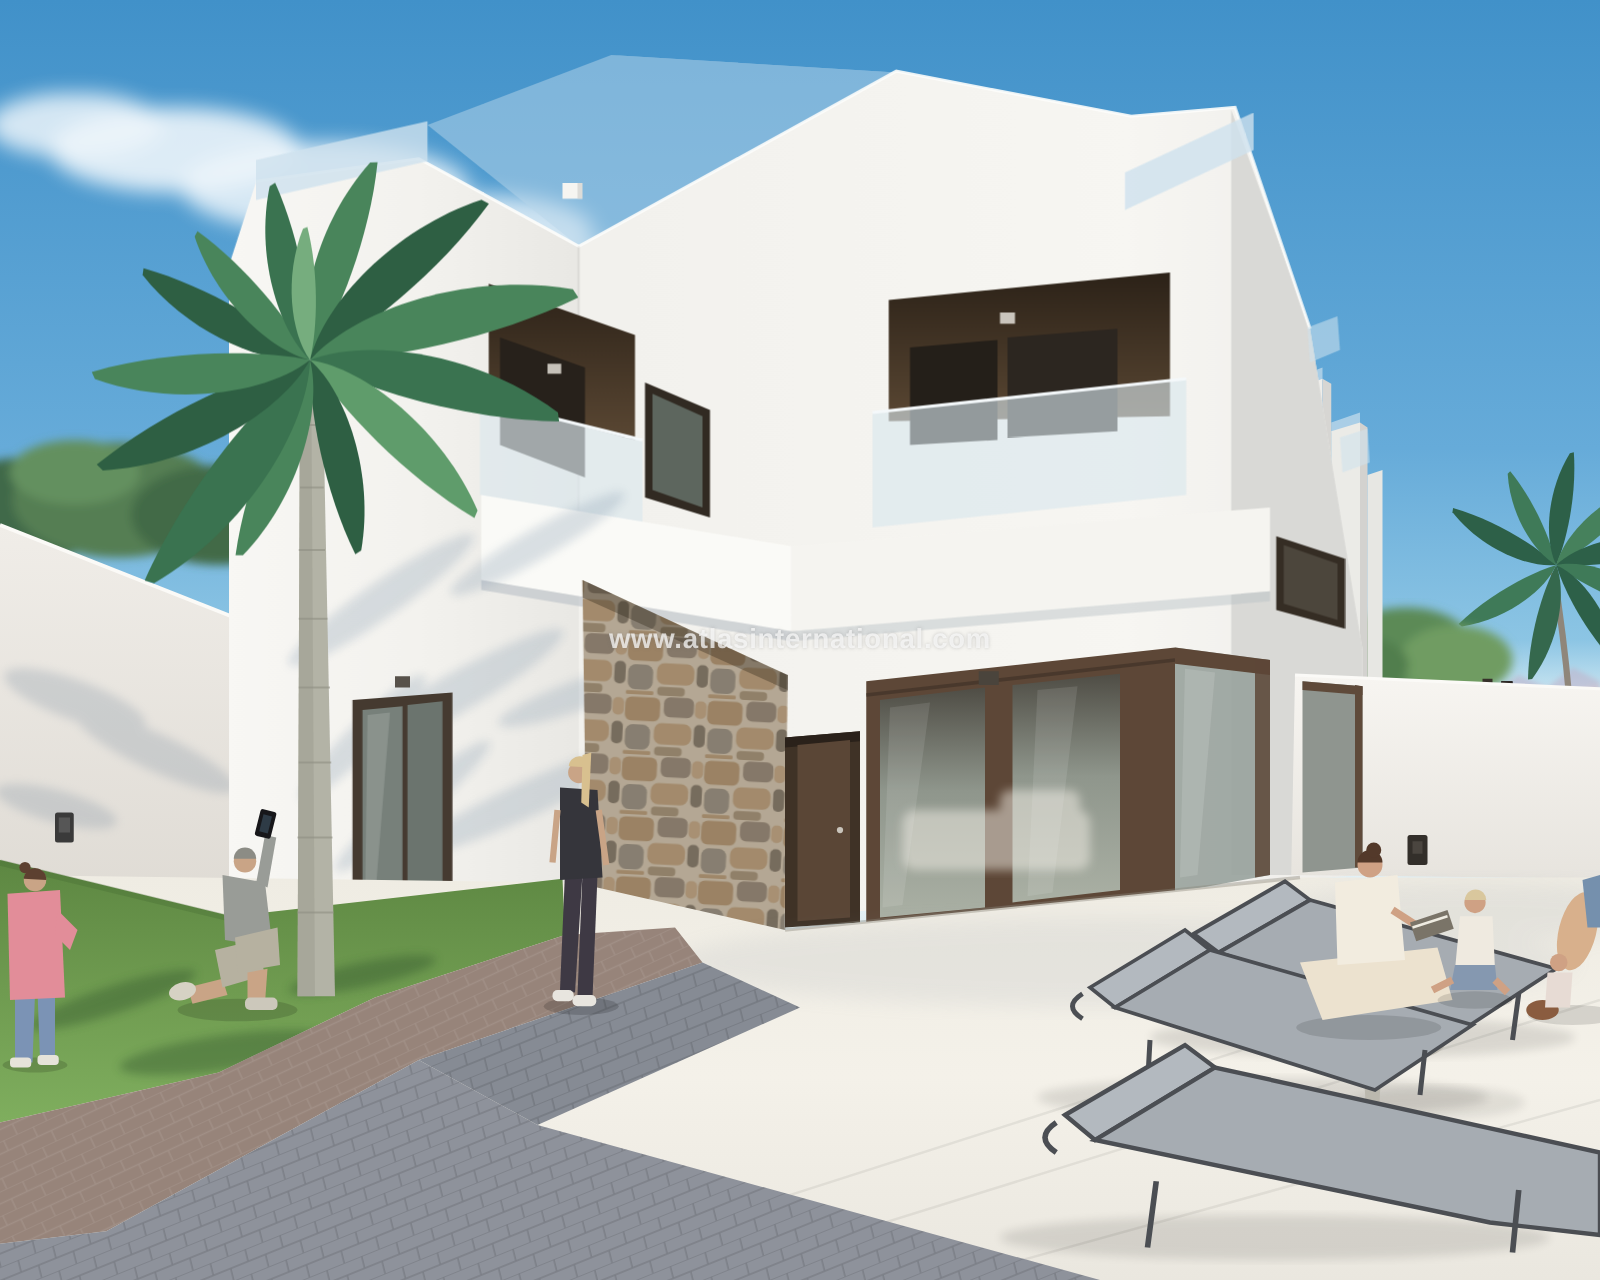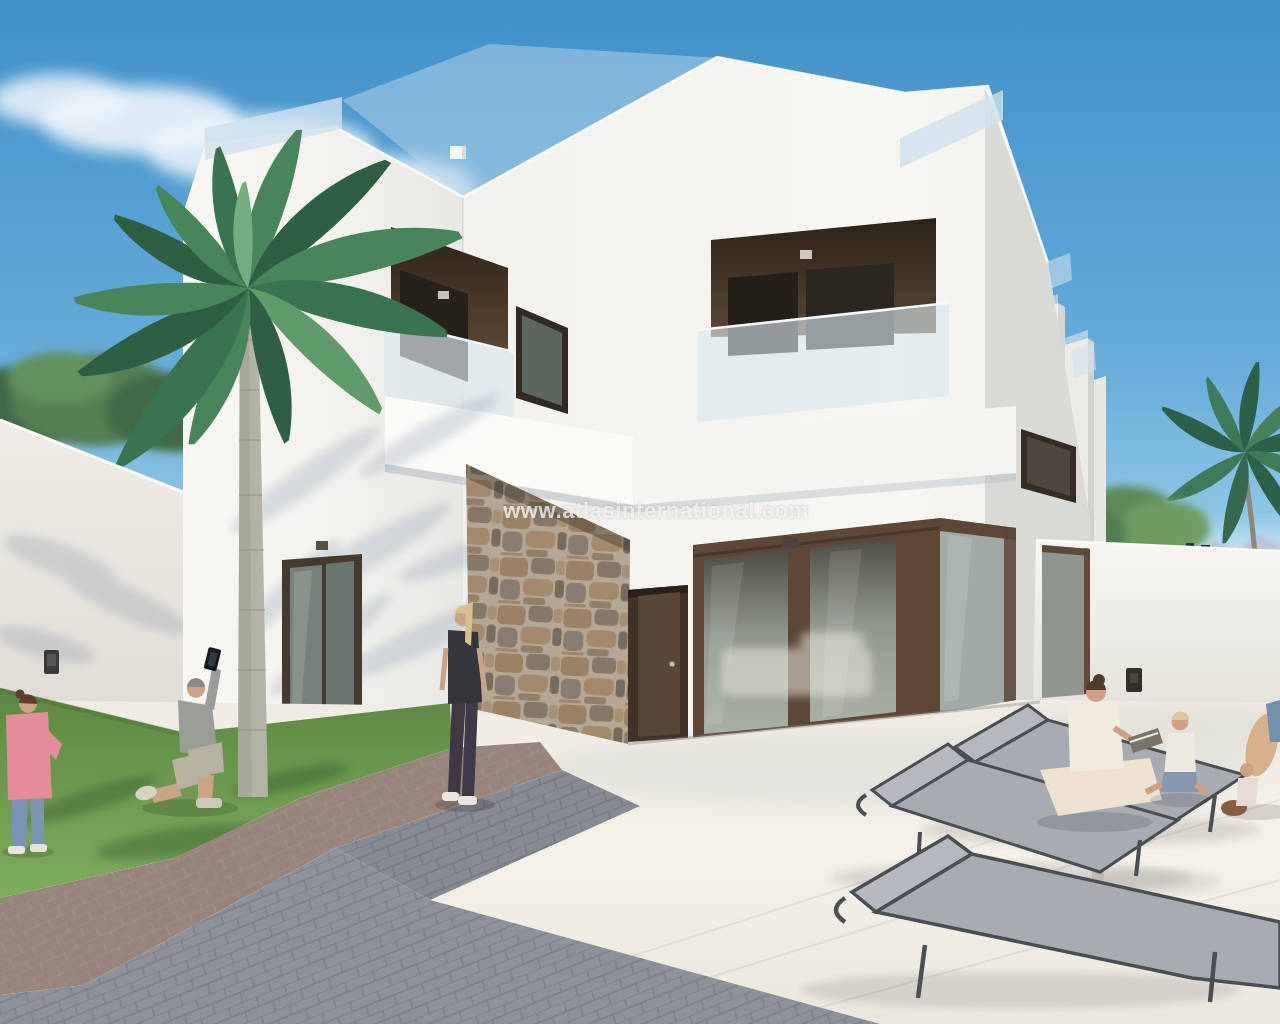--- a/index.html
+++ b/index.html
@@ -4,21 +4,21 @@
 <style>
   html,body{margin:0;padding:0;background:#222;}
   #stage{position:relative;width:1280px;height:1024px;overflow:hidden;
          font-family:"Liberation Sans",sans-serif;background:var(--c-sky_top,#4191c9);}
   #stage svg{position:absolute;left:0;top:0;display:block;}
   .watermark{
     position:absolute;left:640px;top:511px;transform:translate(-50%,-50%);
     font-size:22px;font-weight:600;letter-spacing:.6px;white-space:nowrap;
     color:var(--c-watermark,rgba(250,250,250,.75));
     text-shadow:0 0 3px rgba(110,110,110,.35);
-    z-index:10;pointer-events:none;margin-left:16px;
+    z-index:10;pointer-events:none;
   }
 </style>
 </head>
 <body>
 
 <div id="stage">
 <svg width="1280" height="1024" viewBox="0 0 1280 1024">
   <defs>
     <linearGradient id="sky" x1="0" y1="0" x2="0" y2="1">
       <stop offset="0" stop-color="#4191c9"></stop>

